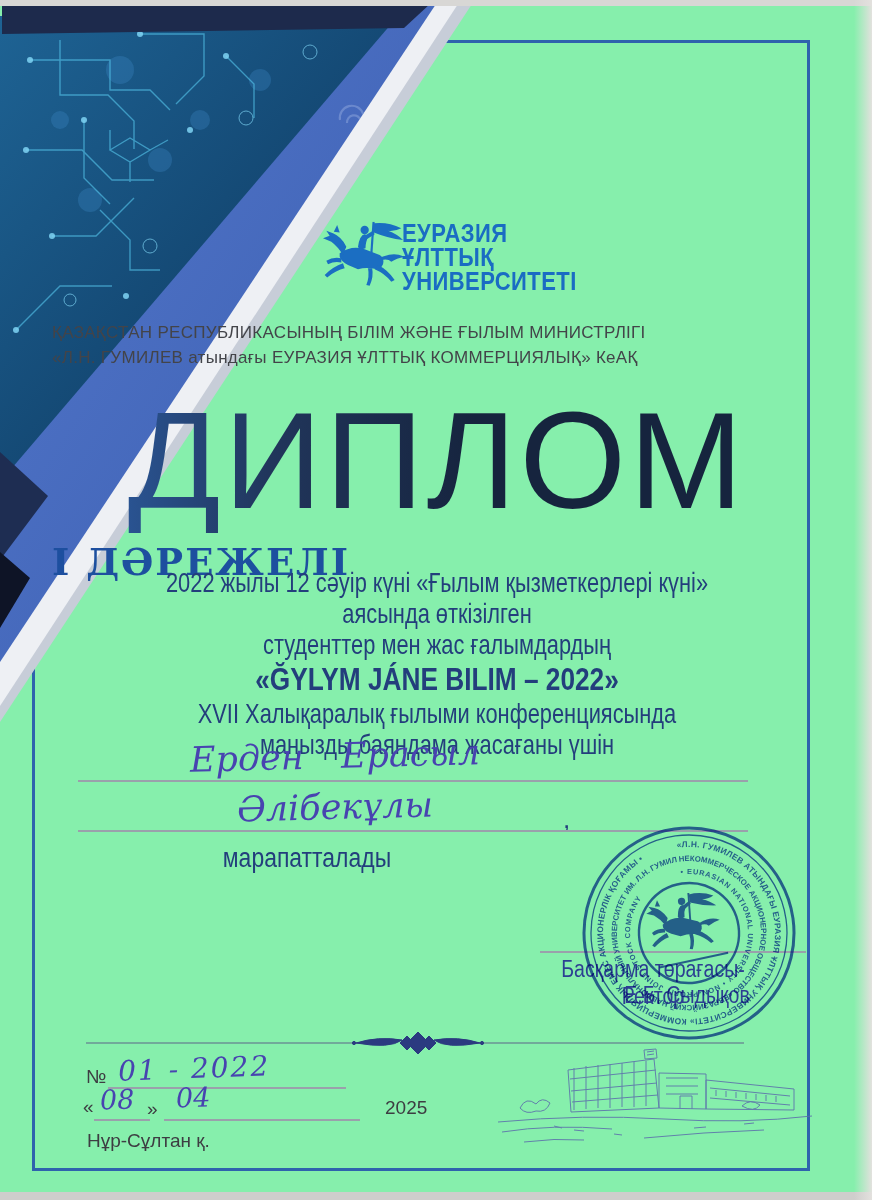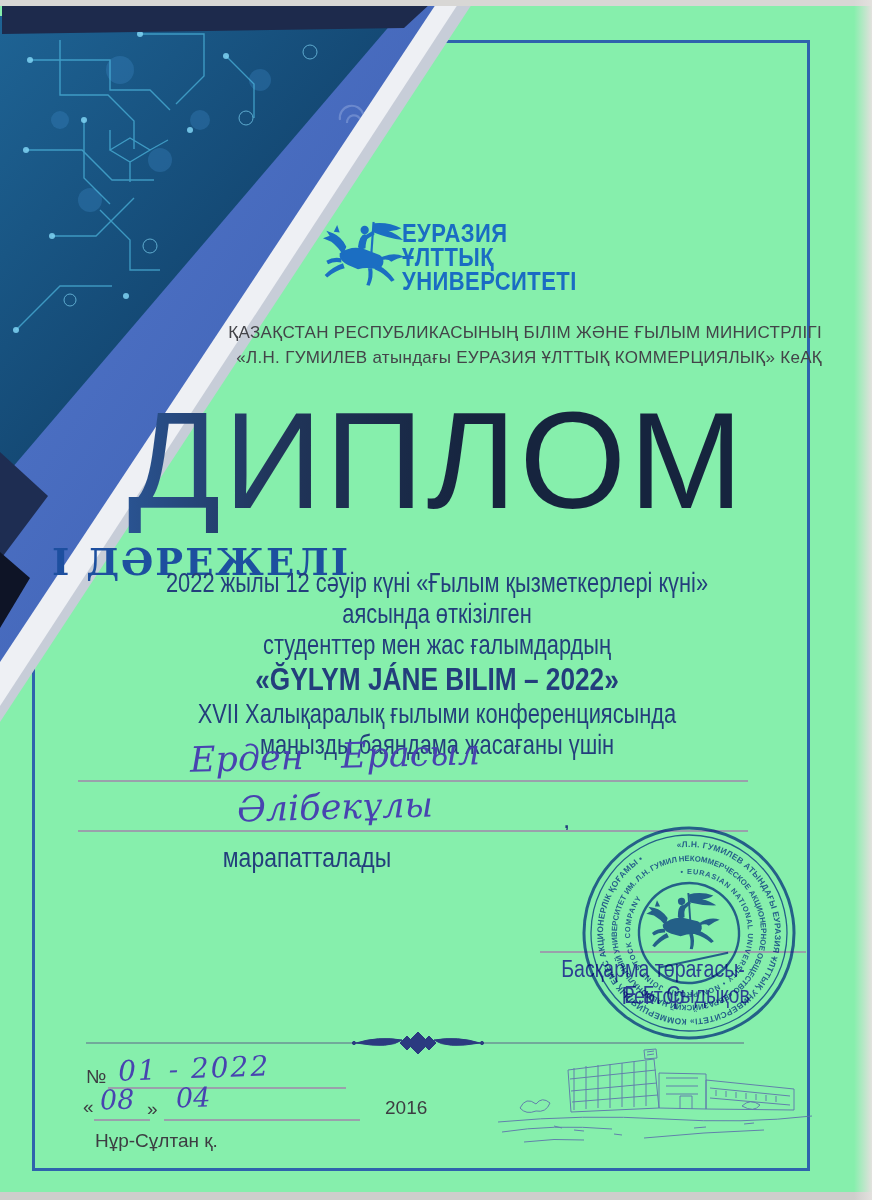--- a/index.html
+++ b/index.html
@@ -9,21 +9,21 @@
   .edge-bottom{position:absolute;left:0;top:1192px;width:872px;height:8px;background:#cfcecc;z-index:6;}
   .edge-right{position:absolute;left:854px;top:0;width:18px;height:1200px;
               background:linear-gradient(90deg,rgba(0,0,0,0),#e3e1de);z-index:6;}
   .frame{position:absolute;left:32px;top:40px;width:772px;height:1125px;
          border:3px solid #2f63ad;z-index:1;}
   .decor{position:absolute;left:0;top:0;z-index:2;}
   .abs{position:absolute;}
   .logo-horse{position:absolute;left:318px;top:210px;width:100px;height:100px;color:#1b6ec2;z-index:3;}
   .logo-text{position:absolute;left:402px;top:221px;z-index:3;color:#1a6cc3;font-weight:bold;
              font-size:25px;line-height:24px;letter-spacing:.5px;transform:scaleX(.88);transform-origin:left top;}
-  .ministry{position:absolute;left:52px;top:320px;width:770px;text-align:right;color:#434449;
+  .ministry{position:absolute;left:52px;top:320px;width:770px;text-align:left;color:#434449;
             font-size:17px;line-height:25px;letter-spacing:.3px;z-index:3;}
   .title{position:absolute;left:52px;top:389px;width:770px;text-align:center;
          font-size:137px;line-height:1.05;letter-spacing:3px;font-weight:400;z-index:3;
          background:linear-gradient(90deg,#2e63ae 0%,#21365c 28%,#16243e 55%,#16243e 100%);
          -webkit-background-clip:text;background-clip:text;color:transparent;}
   .degree{position:absolute;left:52px;top:540px;width:770px;text-align:left;z-index:3;
           font-family:"DejaVu Serif",serif;font-weight:bold;font-size:37px;
           letter-spacing:2px;color:#1d4f9f;}
   .body-block{position:absolute;left:52px;top:567px;width:770px;z-index:3;color:#233e7c;}
   .bline{width:100%;text-align:center;font-size:28px;line-height:31px;
@@ -221,23 +221,23 @@
   <div class="abs small-print" style="left:86px;top:1066px">№</div>
   <div class="hw" style="left:118px;top:1052px;font-size:28px;letter-spacing:2px;transform:rotate(-2deg)">01 - 2022</div>
   <div class="uline" style="left:108px;top:1087px;width:238px"></div>
 
   <div class="abs small-print" style="left:83px;top:1096px">«</div>
   <div class="hw" style="left:100px;top:1084px;font-size:27px;transform:rotate(-2deg)">08</div>
   <div class="uline" style="left:94px;top:1119px;width:56px"></div>
   <div class="abs small-print" style="left:147px;top:1098px">»</div>
   <div class="hw" style="left:176px;top:1082px;font-size:27px;transform:rotate(-2deg)">04</div>
   <div class="uline" style="left:164px;top:1119px;width:196px"></div>
-  <div class="abs small-print" style="left:385px;top:1097px">2016</div>
-
-  <div class="abs small-print" style="left:95px;top:1130px">Нұр-Сұлтан қ.</div>
+  <div class="abs small-print" style="left:385px;top:1097px">2025</div>
+
+  <div class="abs small-print" style="left:87px;top:1130px">Нұр-Сұлтан қ.</div>
 
   <svg class="building" width="322" height="116" viewBox="0 0 322 116">
     <g stroke="#5b6dab" stroke-width="1" fill="none" opacity=".85">
       <path d="M74 24 L160 13 L165 62 L77 66 Z"></path>
       <path d="M80 22 V64 M92 20 V63 M104 19 V62 M116 18 V62 M128 17 V61 M140 16 V61 M152 15 V60"></path>
       <path d="M76 33 L162 24 M77 45 L163 37 M78 56 L164 49"></path>
       <path d="M150 4 L162 3 L163 12 L151 13 Z M153 6 l7 -1 M153 9 l7 -1"></path>
       <path d="M165 27 L212 28 L212 63 L165 62 Z M172 32 h32 M172 40 h32 M172 48 h32 M186 63 V50 h12 V63"></path>
       <path d="M212 34 L300 43 L300 64 L212 63 Z M216 42 l80 8 M216 52 l80 7"></path>
       <path d="M222 44 v6 M232 45 v6 M242 46 v6 M252 47 v6 M262 48 v6 M272 49 v6 M282 50 v6"></path>

